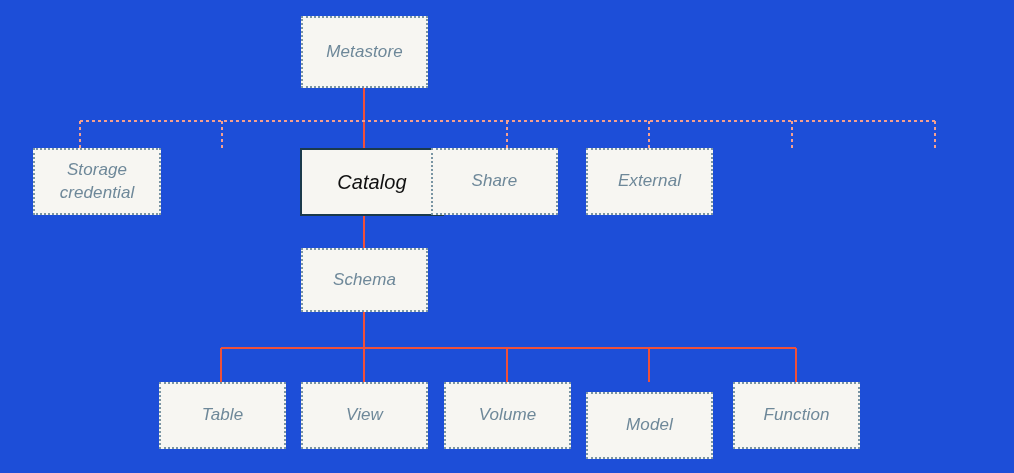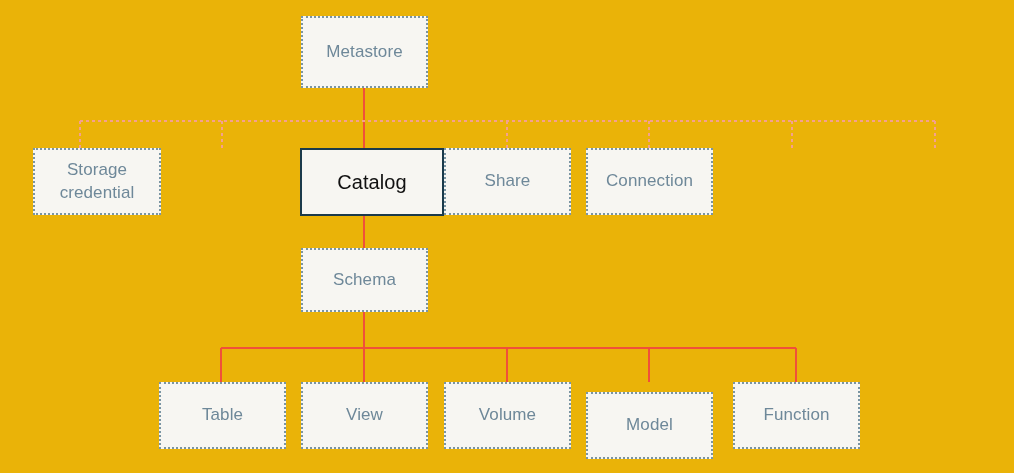--- a/index.html
+++ b/index.html
@@ -8,22 +8,23 @@
     padding: 0;
     background: #ffffff;
   }
   body {
     font-family: "Liberation Sans", "DejaVu Sans", sans-serif;
   }
   #diagram {
     position: relative;
     width: 1014px;
     height: 473px;
-    background: #eab308;
+    background: #1d4ed8;
     overflow: hidden;
+    font-style: italic;
   }
   
   #connectors {
     position: absolute;
     left: 0;
     top: 0;
     width: 1014px;
     height: 473px;
     pointer-events: none;
   }
@@ -94,26 +95,26 @@
   <div class="node" style="left:33px; top:148px; width:128px; height:67px;">
     <span class="node-label">Storage
 credential</span>
   </div>
 
 
   <div class="node highlight" style="left:300px; top:148px; width:144px; height:68px;">
     <span class="node-label">Catalog</span>
   </div>
 
-  <div class="node" style="left:444px; top:148px; width:127px; height:67px;">
+  <div class="node" style="left:431px; top:148px; width:127px; height:67px;">
     <span class="node-label">Share</span>
   </div>
 
   <div class="node" style="left:586px; top:148px; width:127px; height:67px;">
-    <span class="node-label">Connection</span>
+    <span class="node-label">External</span>
   </div>
 
 
 
   <div class="node" style="left:159px; top:382px; width:127px; height:67px;">
     <span class="node-label">Table</span>
   </div>
 
   <div class="node" style="left:301px; top:248px; width:127px; height:64px;">
     <span class="node-label">Schema</span>

